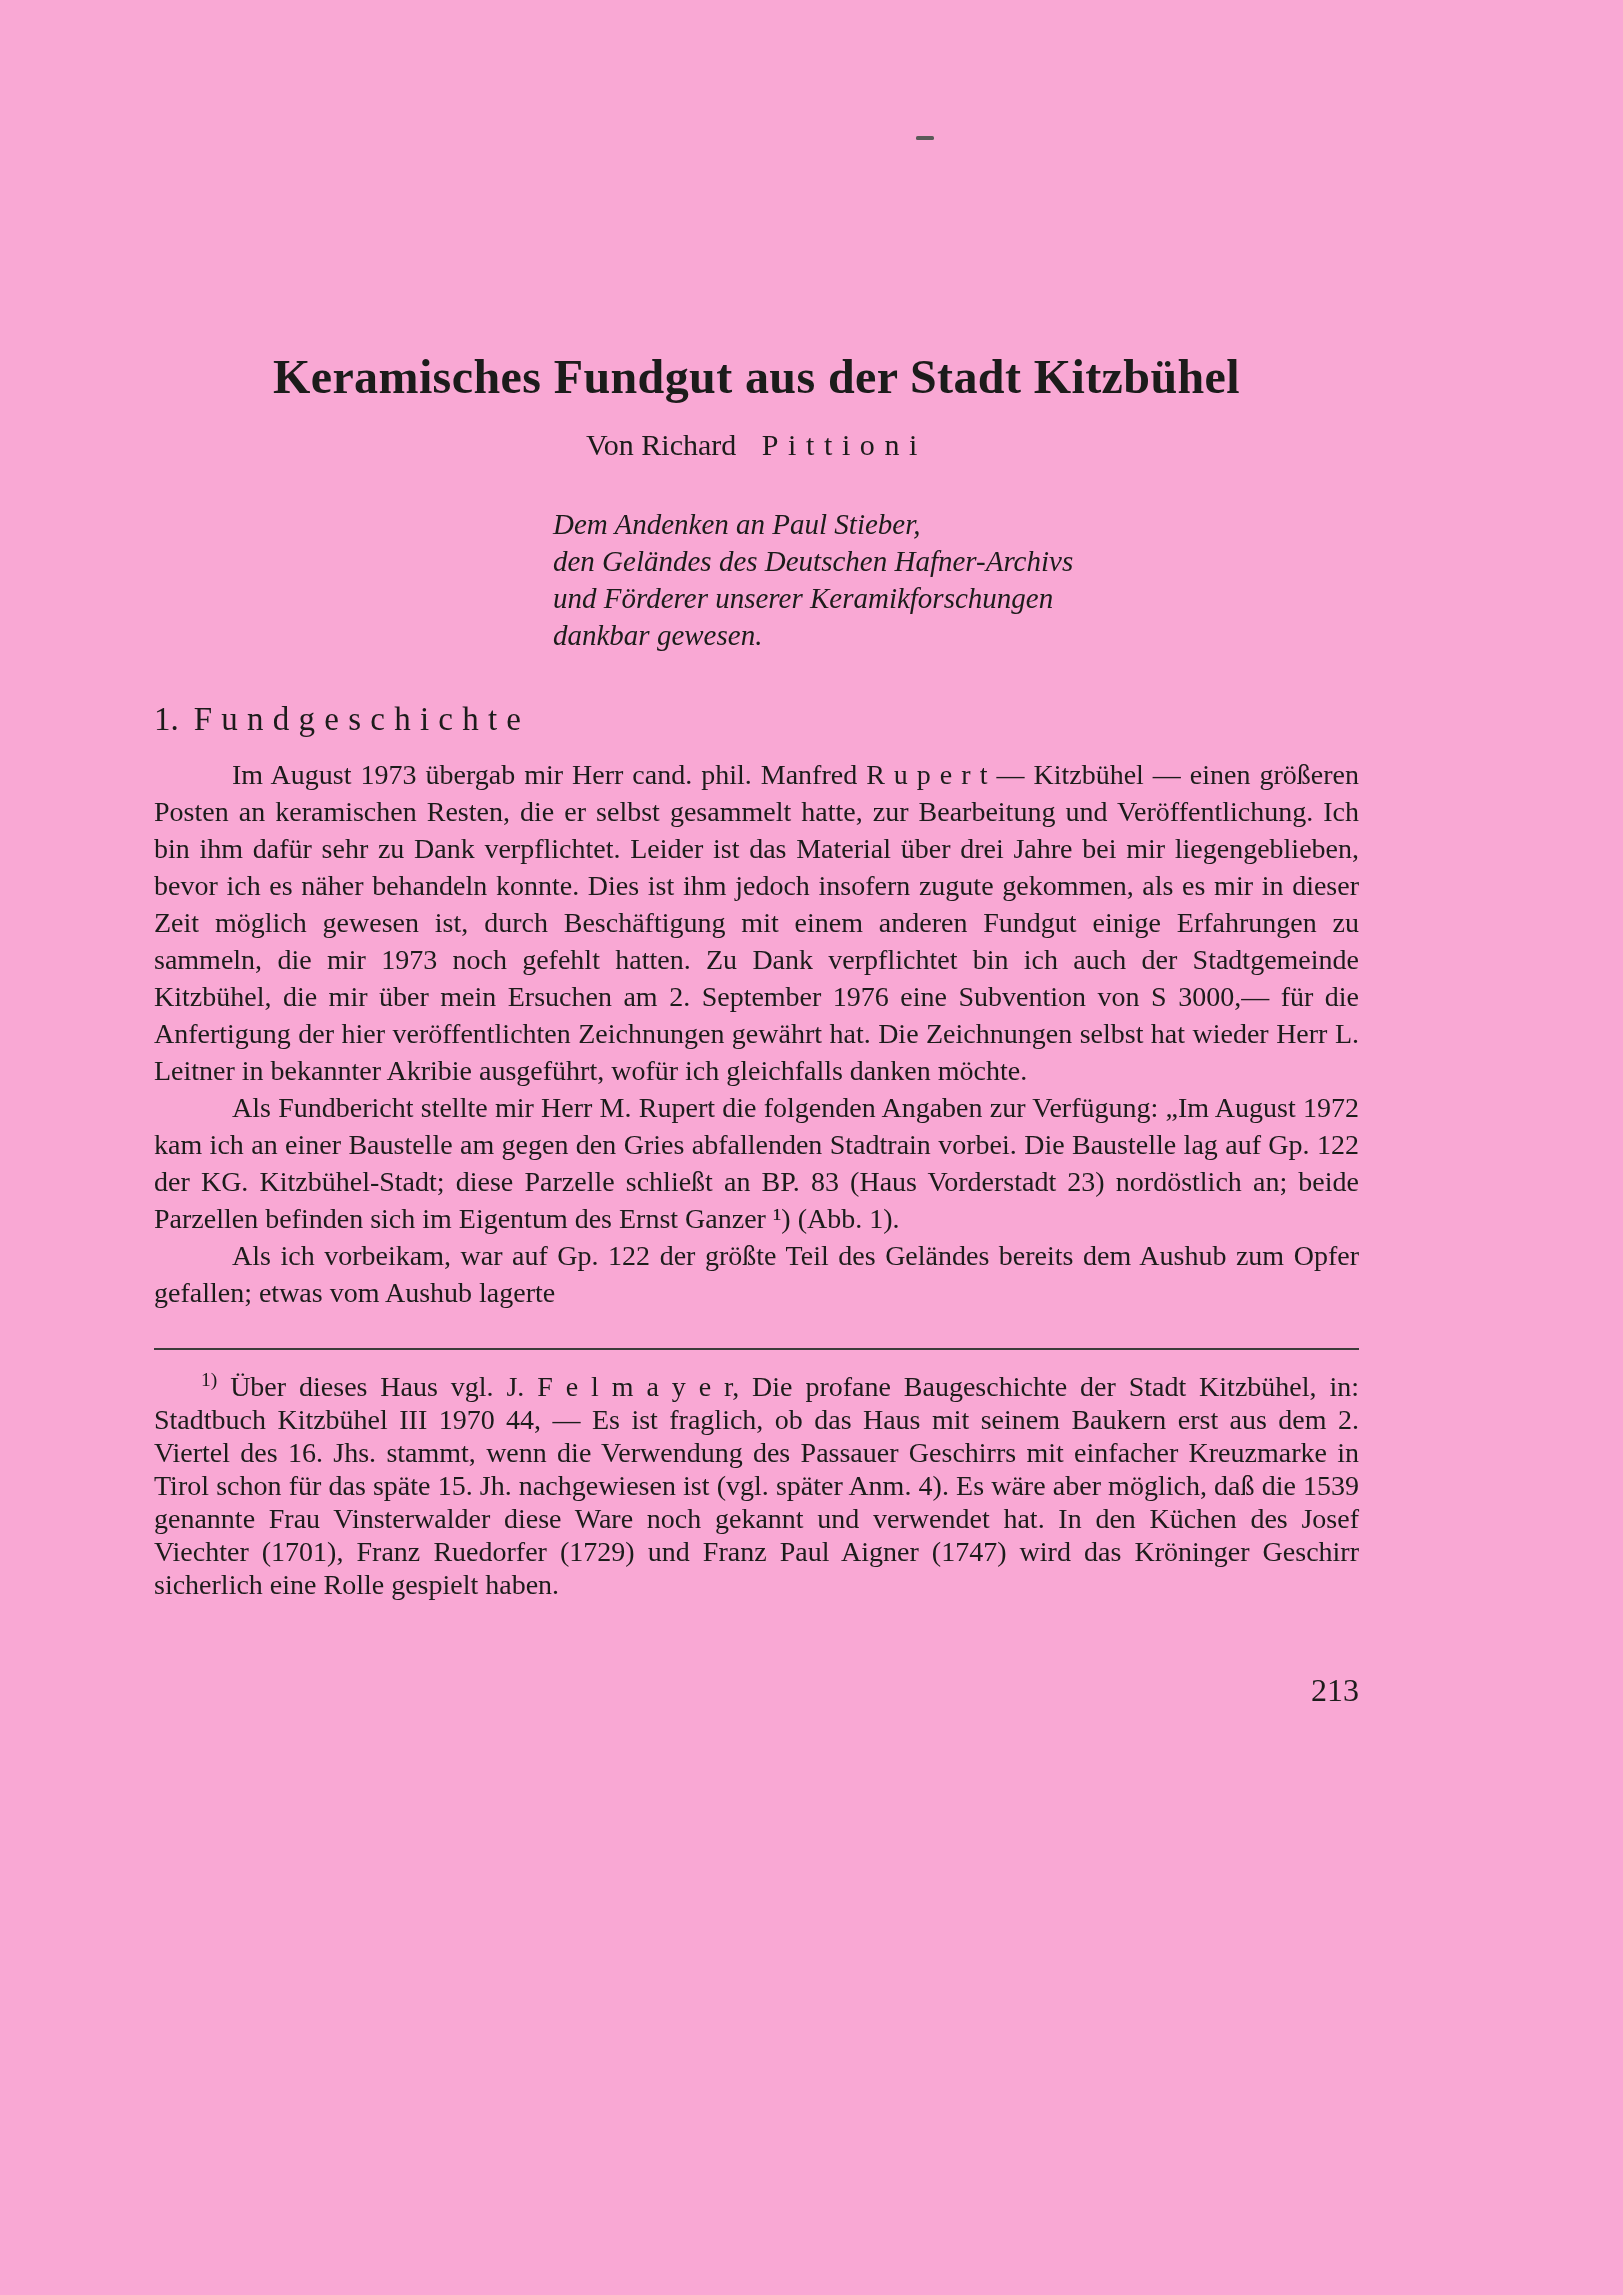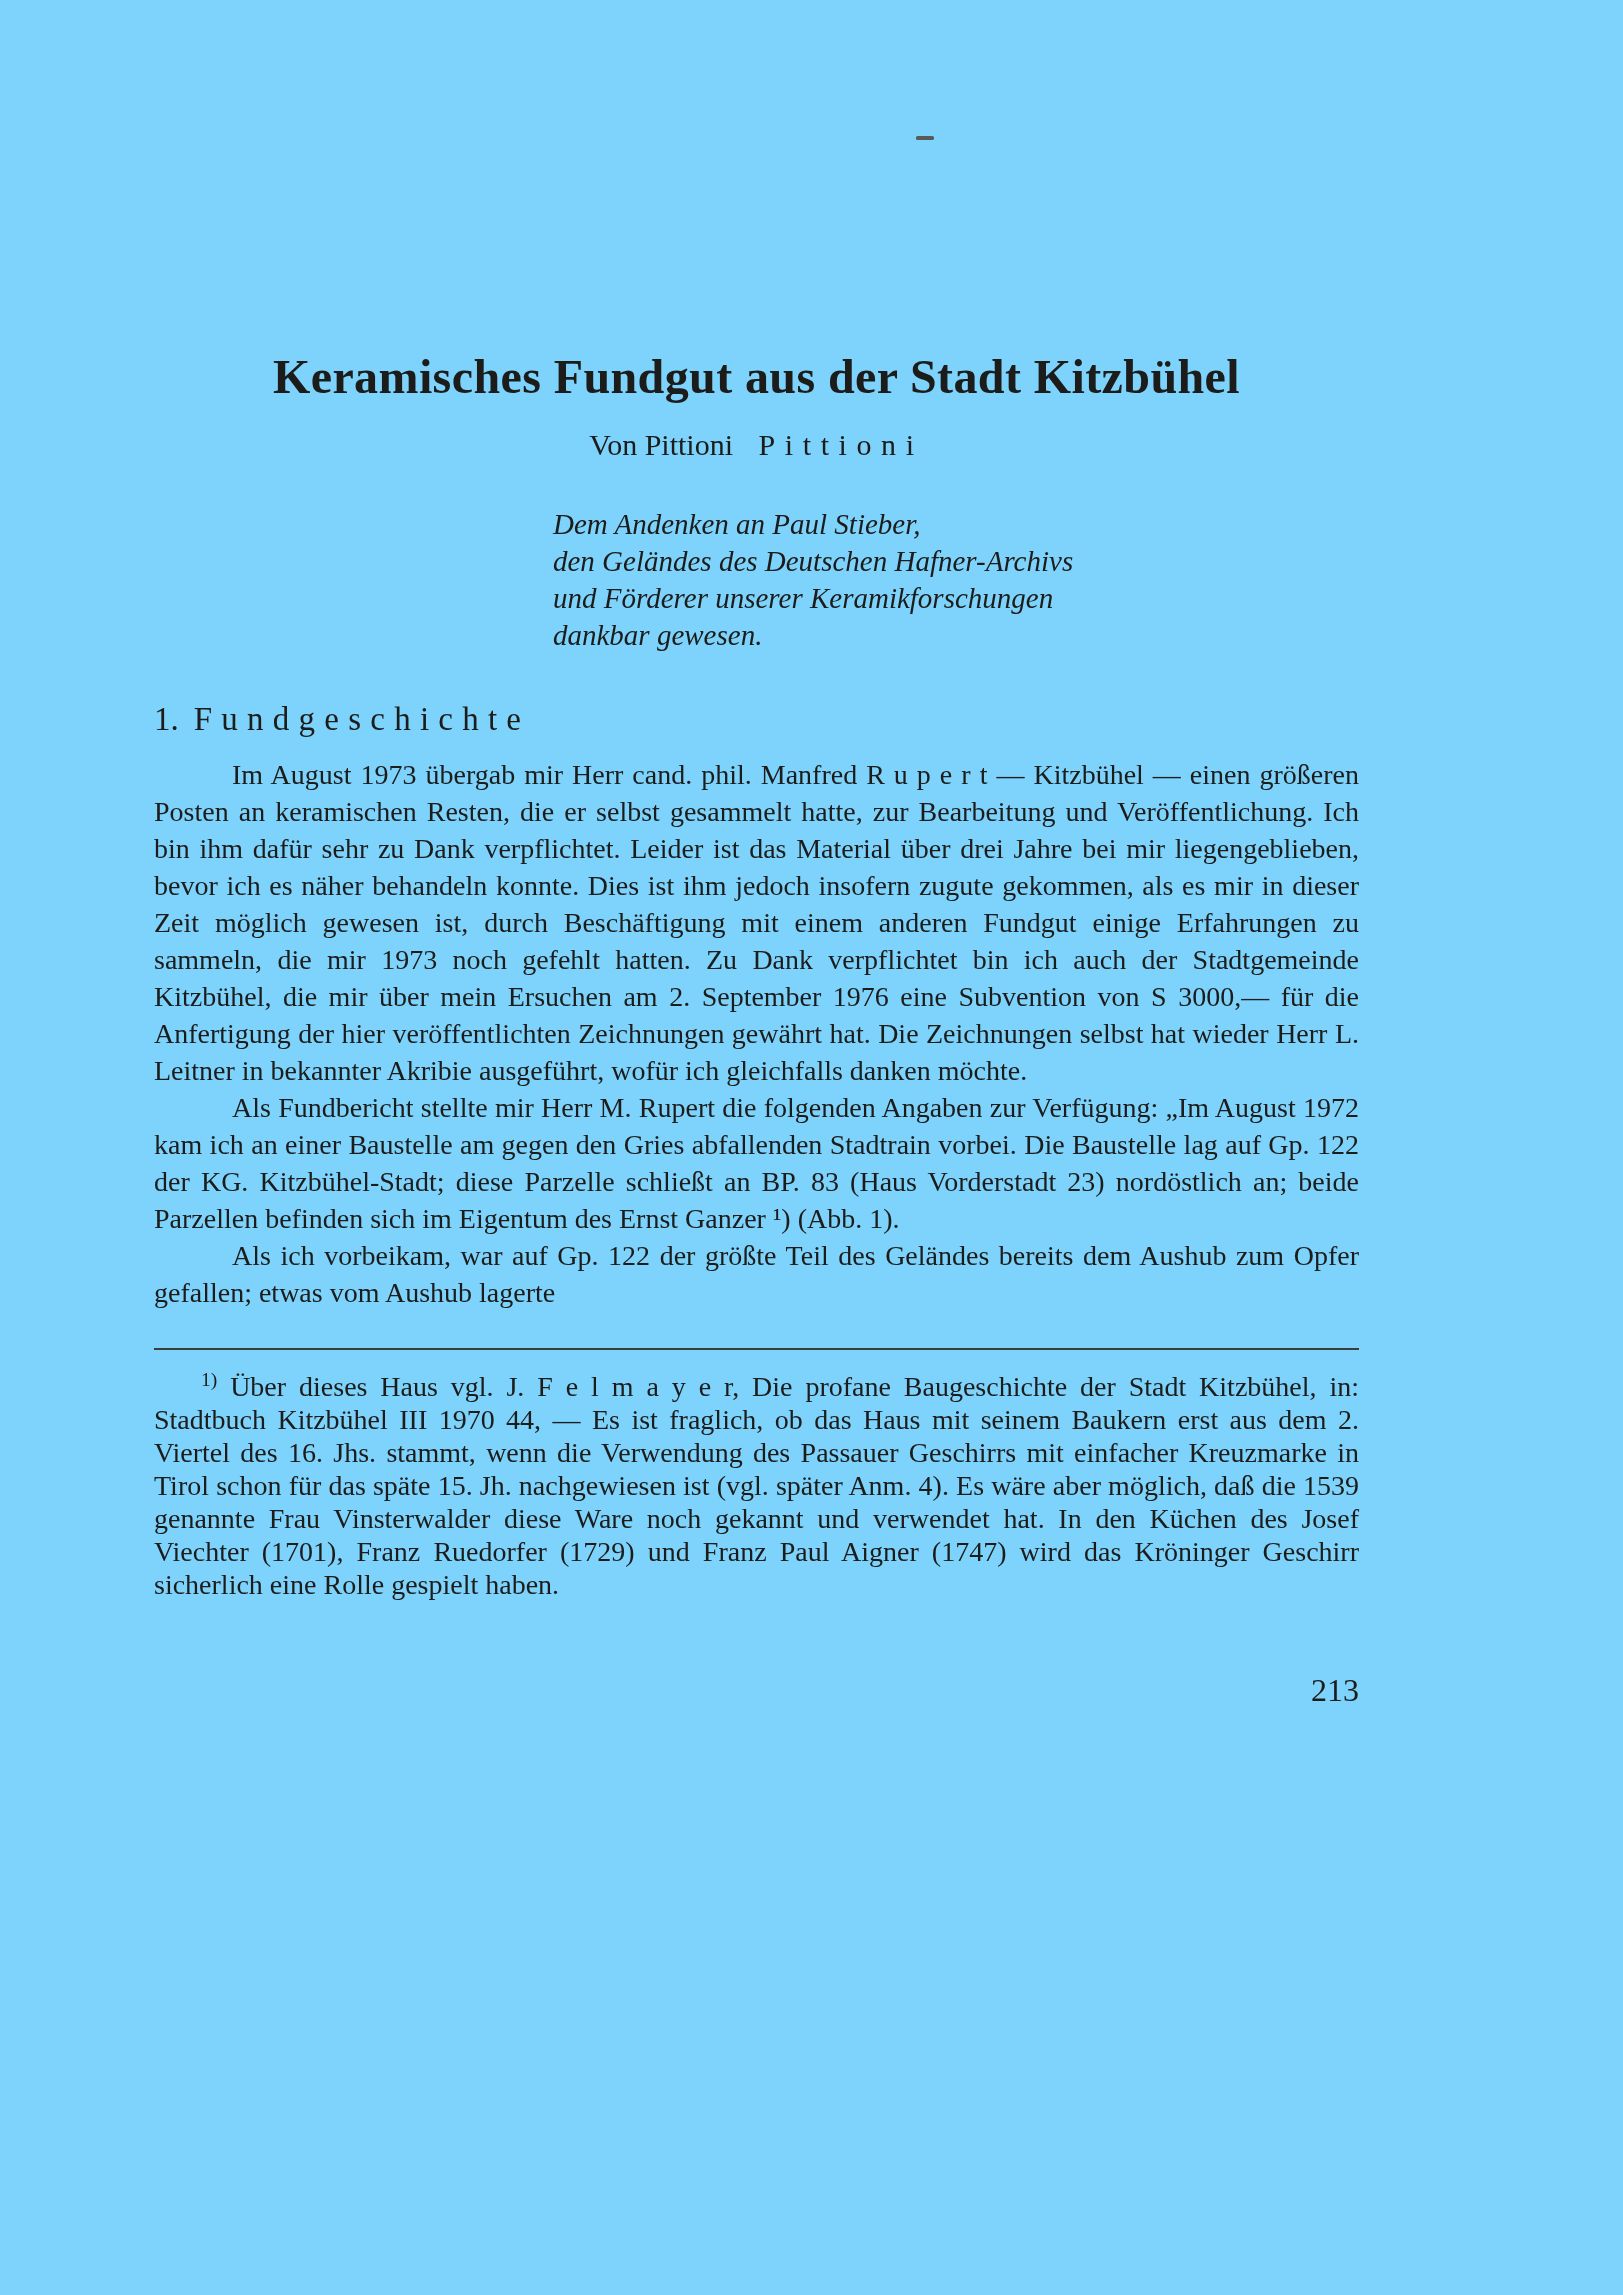--- a/index.html
+++ b/index.html
@@ -4,21 +4,21 @@
 <style>
   html, body {
     margin: 0;
     padding: 0;
     background: #e8e8e8;
   }
   .page {
     position: relative;
     width: 1623px;
     height: 2295px;
-    background: #7dd3fc;
+    background: #f9a8d4;
     font-family: "Liberation Serif", "DejaVu Serif", serif;
     color: #1c1c1b;
     overflow: hidden;
   }
   .scan-artifact {
     position: absolute;
     left: 916px;
     top: 136px;
     width: 18px;
     height: 4px;
@@ -97,21 +97,21 @@
 
 <div class="page">
 
   <div class="scan-artifact"></div>
 
   <div class="content">
 
     <h1 class="title">Keramisches Fundgut aus der Stadt Kitzbühel</h1>
 
     <div class="byline">
-      <span>Von Pittioni</span>
+      <span>Von Richard</span>
       <span class="spaced">Pittioni</span>
     </div>
 
     <div class="dedication">
       <div>Dem Andenken an Paul Stieber,</div>
       <div>den Geländes des Deutschen Hafner-Archivs</div>
       <div>und Förderer unserer Keramikforschungen</div>
       <div>dankbar gewesen.</div>
     </div>
 

